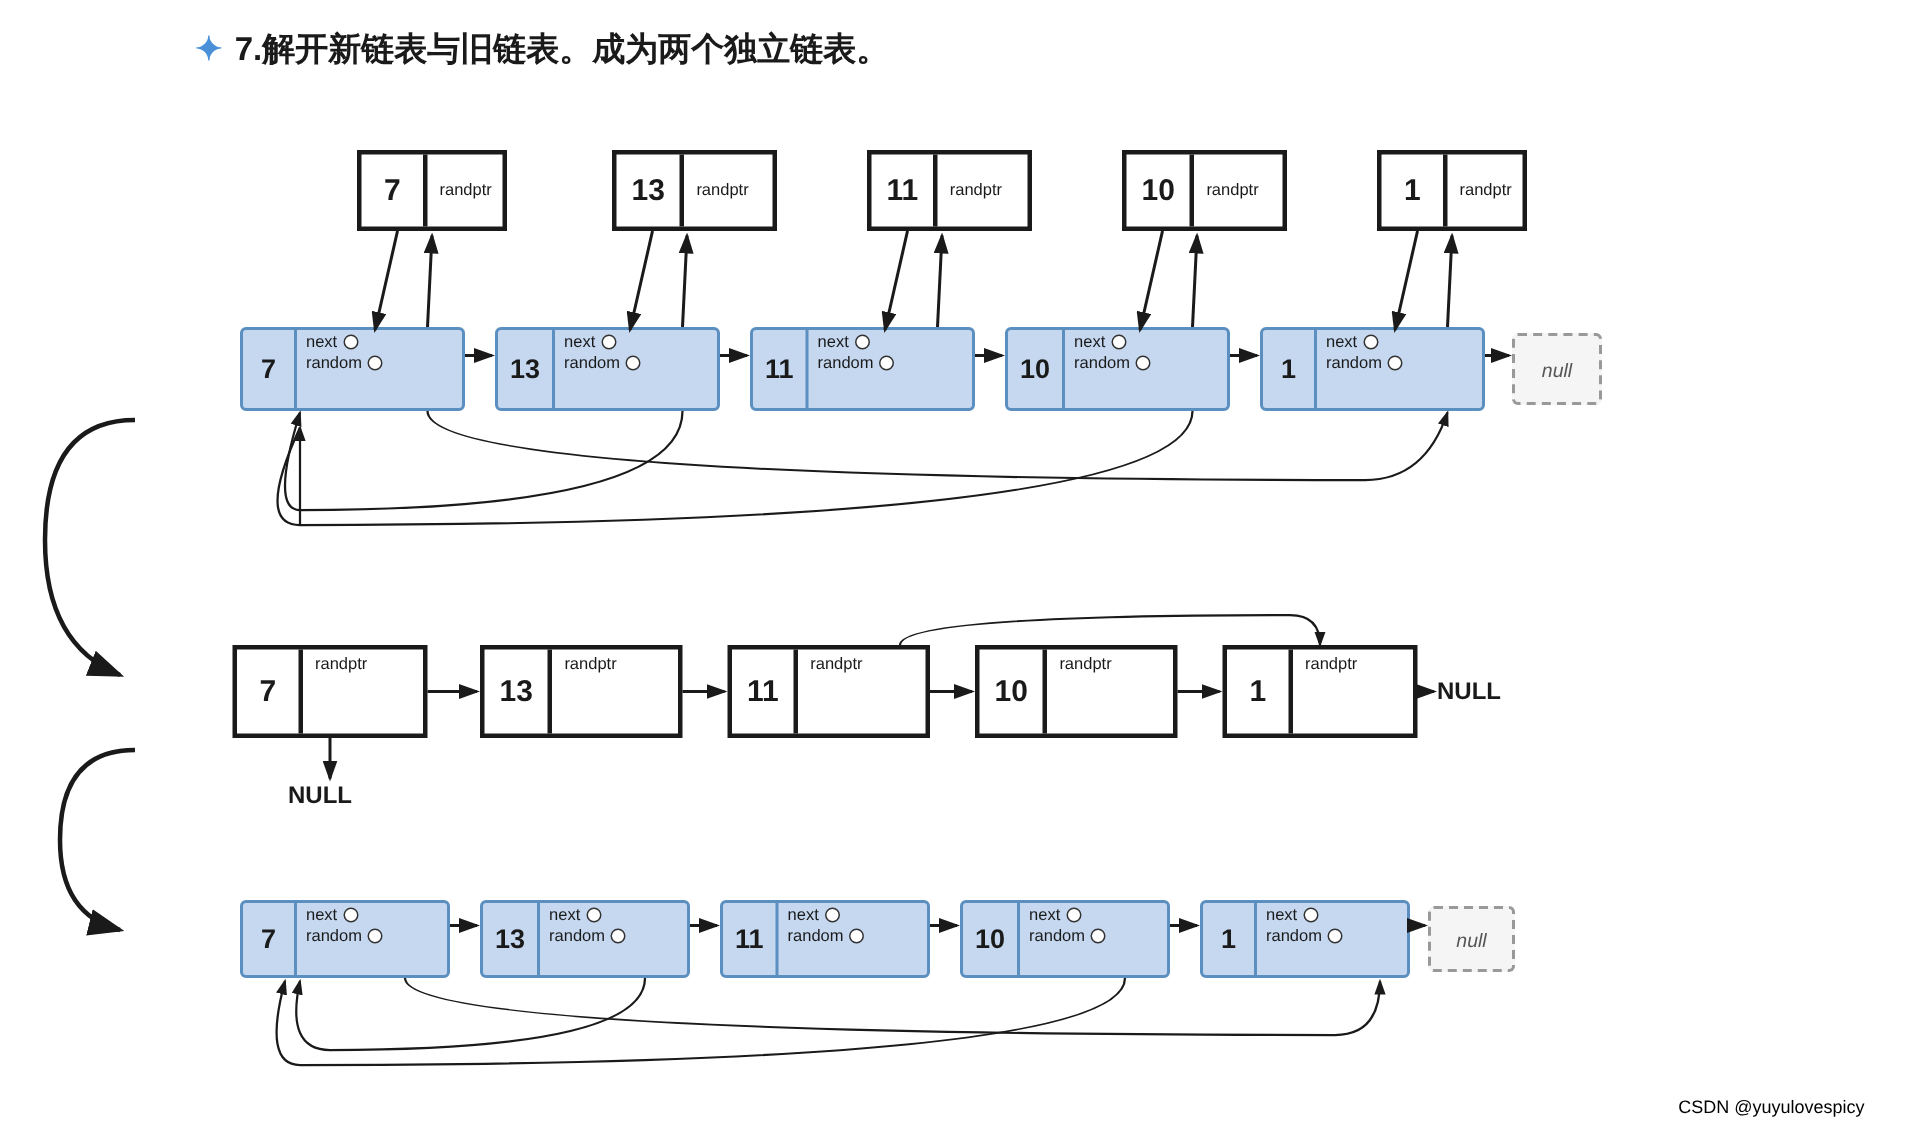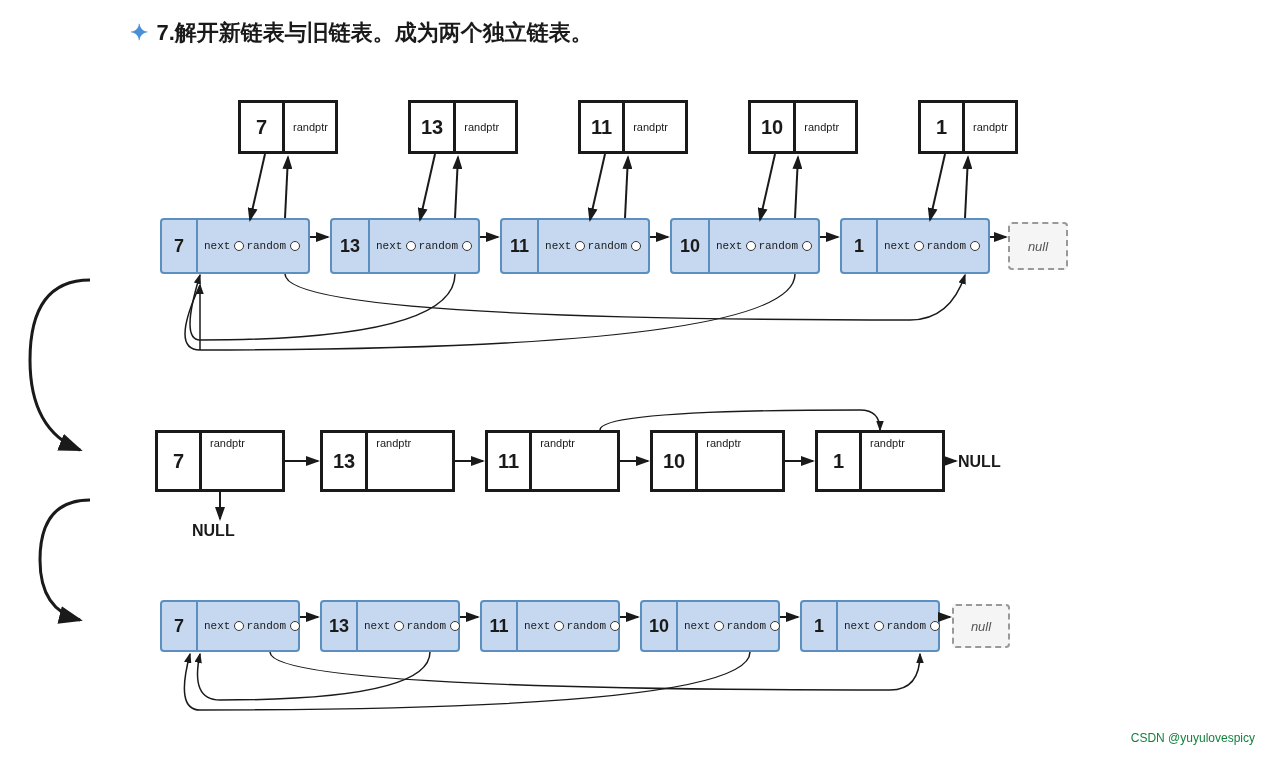--- a/index.html
+++ b/index.html
@@ -53,27 +53,26 @@
       display: flex;
       align-items: center;
       justify-content: center;
       padding: 0 8px;
       min-width: 36px;
       border-right: 2px solid #5a8fc0;
     }
 
     .node-fields {
       display: flex;
-      flex-direction: row;
+      flex-direction: column;
       justify-content: flex-start;
       padding: 2px 6px;
       font-size: 11px;
       color: #1a1a1a;
       gap: 2px;
-      font-family: Liberation Mono, monospace;
     }
 
     .node-field-row {
       display: flex;
       align-items: center;
       gap: 4px;
       white-space: nowrap;
     }
 
     .node-circle {
@@ -174,23 +173,23 @@
       font-size: 16px;
       font-weight: bold;
       color: #1a1a1a;
       position: absolute;
     }
 
     
     .watermark {
       position: absolute;
       bottom: 14px;
-      right: 16px;
+      right: 28px;
       font-size: 12px;
-      color: #15803d;
+      color: #000000;
     }
   </style>
 </head>
 <body>
 
 <div class="page-container">
 
   <div class="title">
     <span class="title-icon">✦</span>
     <span>7.解开新链表与旧链表。成为两个独立链表。</span>

